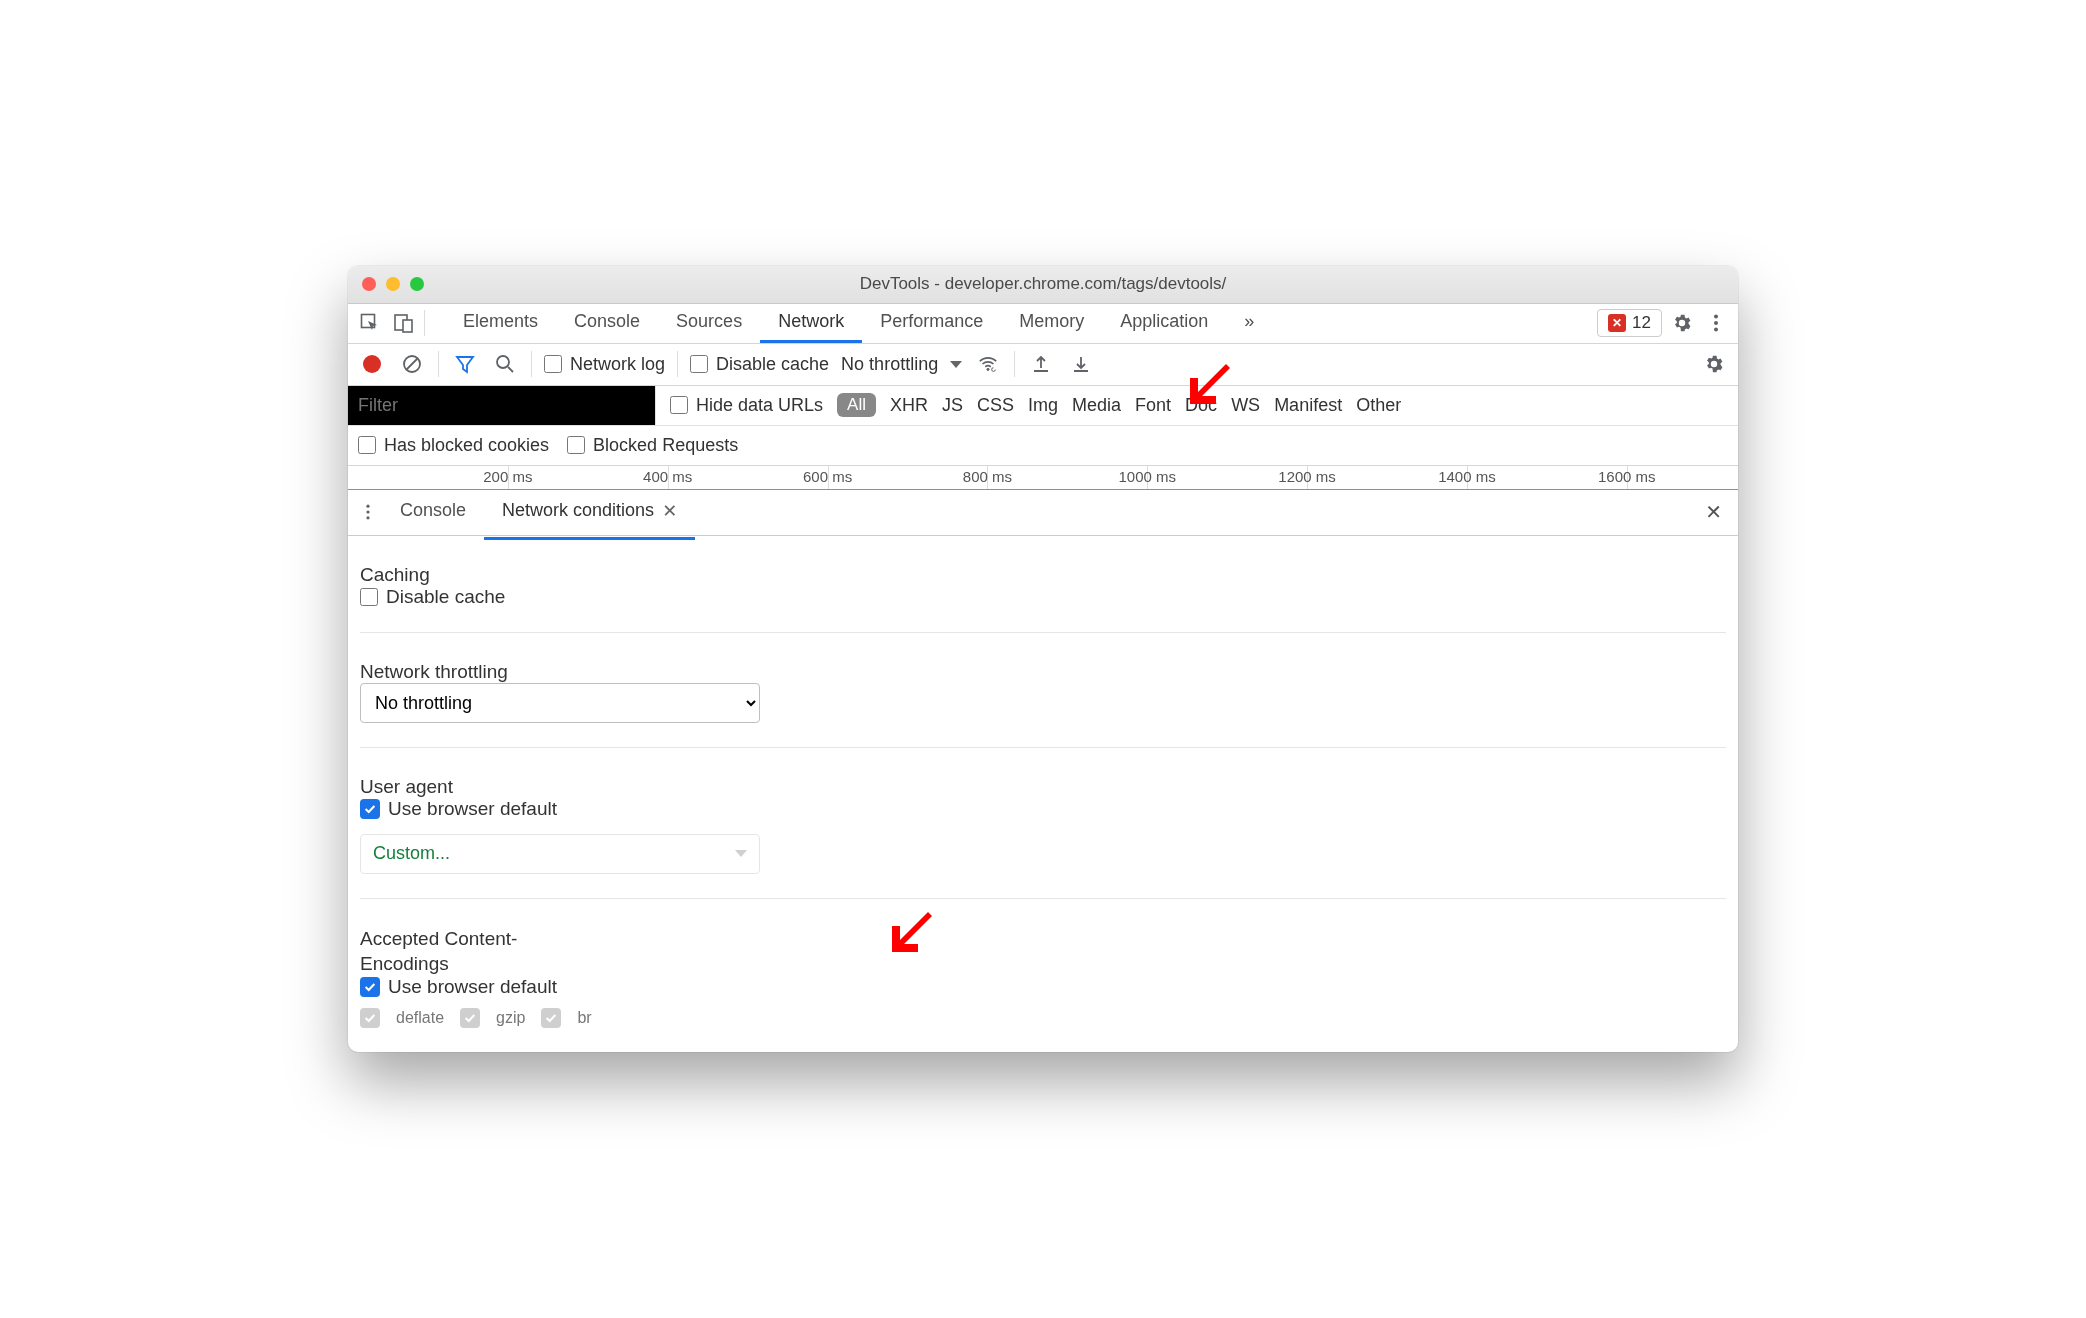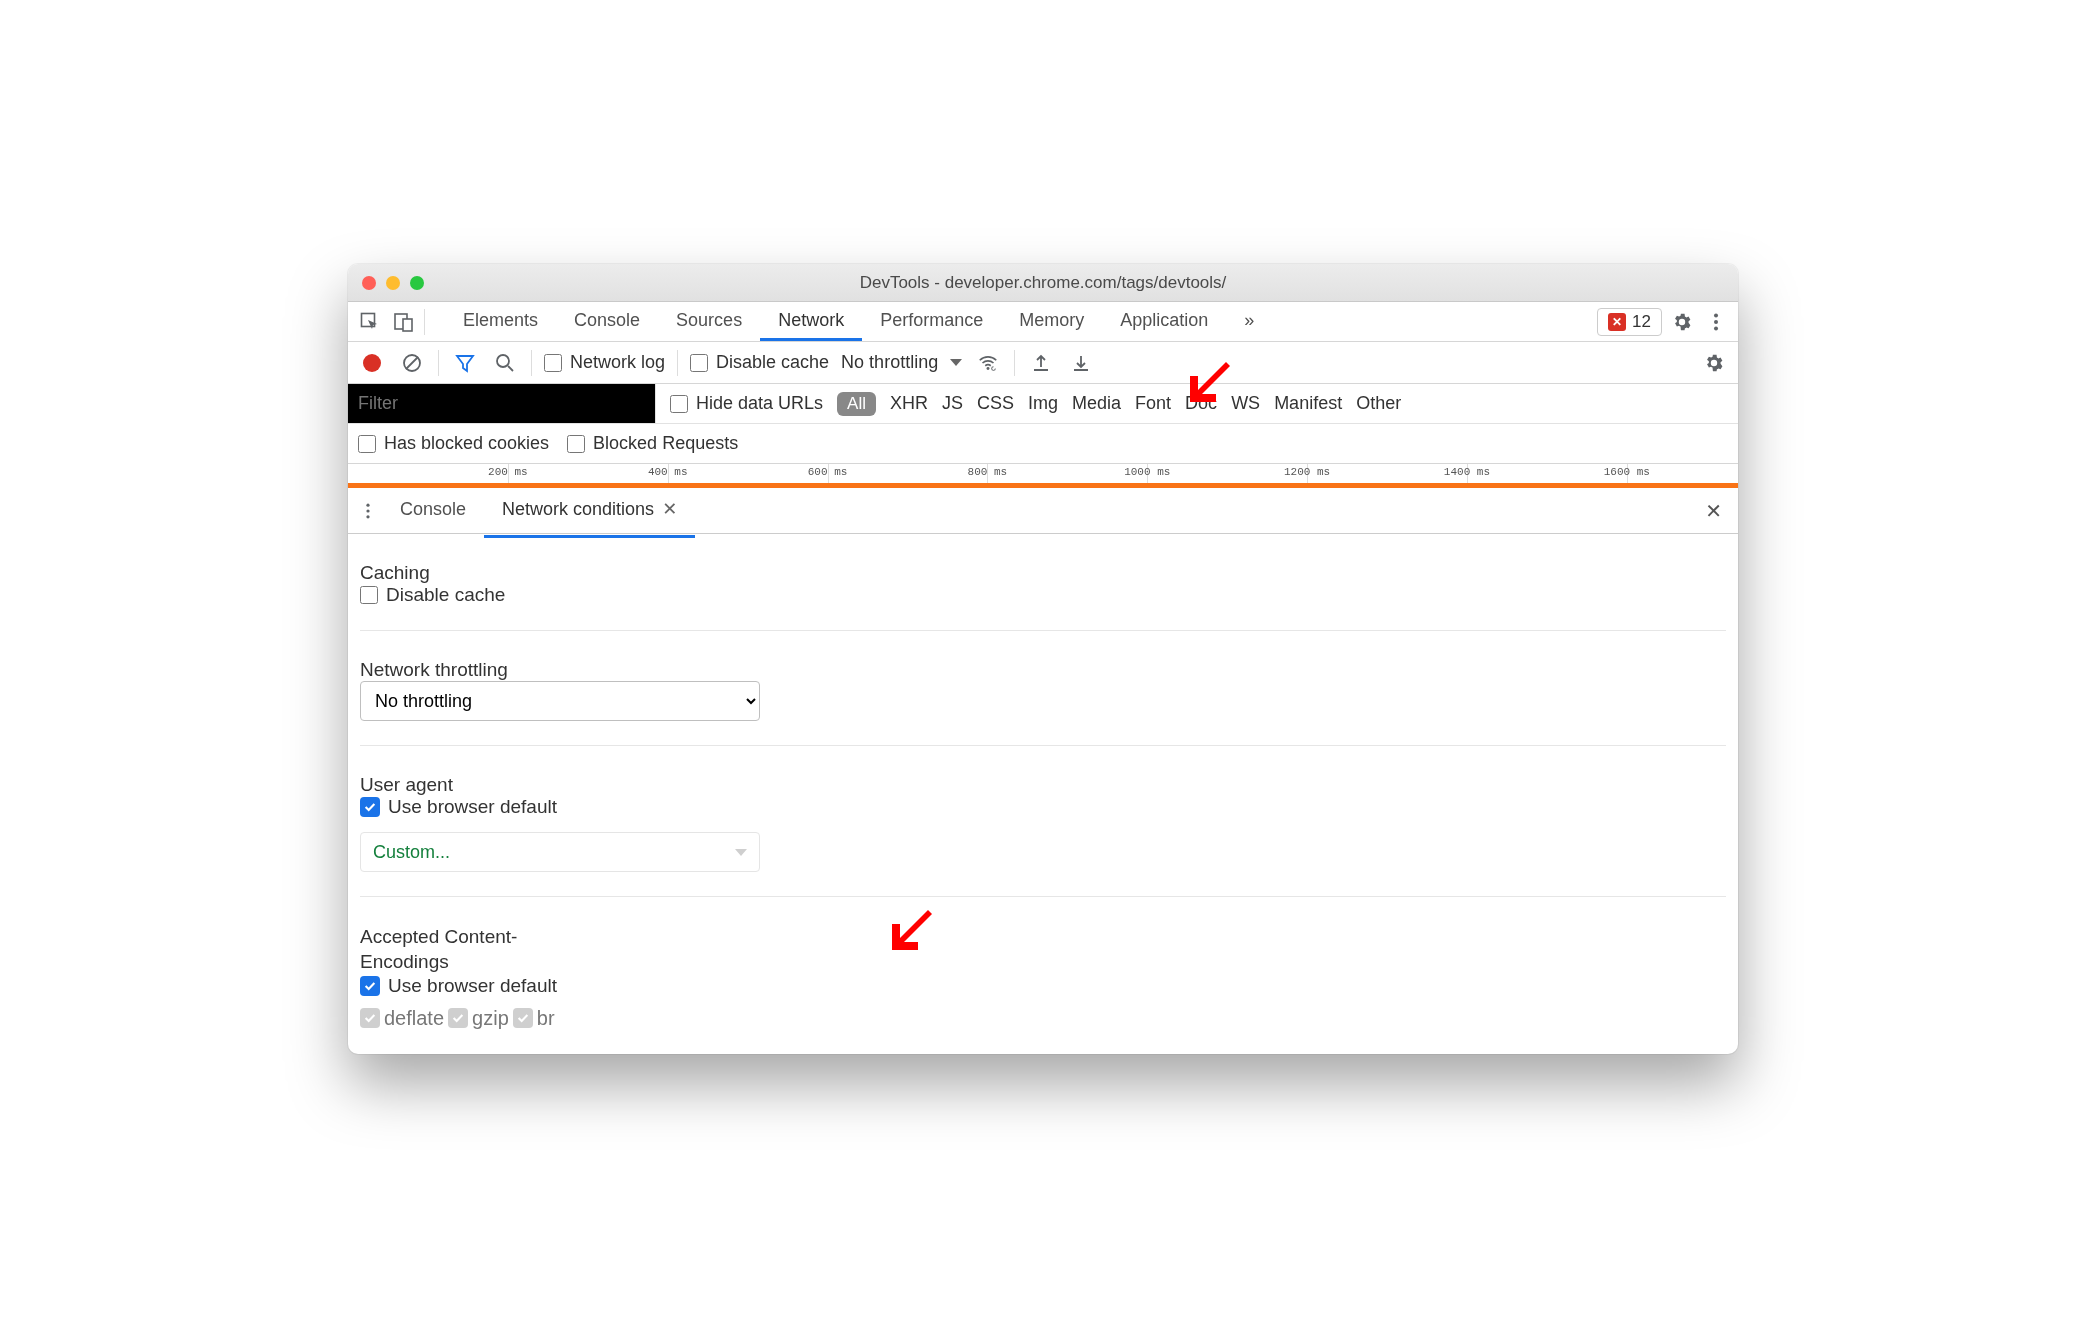--- a/index.html
+++ b/index.html
@@ -82,22 +82,22 @@
   }
   .pill { background:#888; color:#fff; padding:2px 10px; border-radius:6px; font-size:17px; }
   .ftype { font-size: 18px; color: #333; cursor: pointer; }
   
   .row4 {
     display:flex; align-items:center; height: 40px; border-bottom: 1px solid #d6d6d6;
     padding: 0 10px; gap: 18px;
   }
   
   .timeline {
-    height: 24px; border-bottom: 5px solid #f97316; position: relative;
-    font-size: 11px; color: #555; overflow:hidden;font-family:Liberation Mono, monospace;
+    height: 24px; border-bottom: 1px solid #f97316; position: relative;
+    font-size: 15px; color: #555; overflow:hidden;
   }
   .timeline .tick { position:absolute; top:2px; transform:translateX(-50%); }
   .timeline .vline { position:absolute; top:0; bottom:0; width:1px; background:#ddd; }
   
   .drawertabs {
     display:flex; align-items:center; height:46px; border-bottom:1px solid #ccc; padding: 0 6px;
   }
   .drawertabs .tab { font-size:18px; }
   .closex { margin-left:auto; margin-right:10px; font-size:20px; color:#555; cursor:pointer; }
   .tabclose { display:flex; align-items:center; }
@@ -126,21 +126,21 @@
   .ua-text::placeholder { color:#bdbdbd; }
   .bluecheck {
     width:20px; height:20px; border-radius:4px; background:#1a73e8;
     display:inline-flex; align-items:center; justify-content:center;
   }
   .greycheck {
     width:20px; height:20px; border-radius:4px; background:#cfcfcf;
     display:inline-flex; align-items:center; justify-content:center;
   }
   .chk-svg { width:14px; height:14px; }
-  .encrow { display:flex; gap:4px; align-items:center; font-size:20px; color:#777; }
+  .encrow { display:flex; gap:16px; align-items:center; font-size:16px; color:#777; }
   .lbl { font-size:19px; color:#333; }
   
   .redarrow { position:absolute; color:#ff0000; pointer-events:none; }
 </style>
 </head>
 <body>
 
 <div class="frame">
 
   <div class="titlebar">

